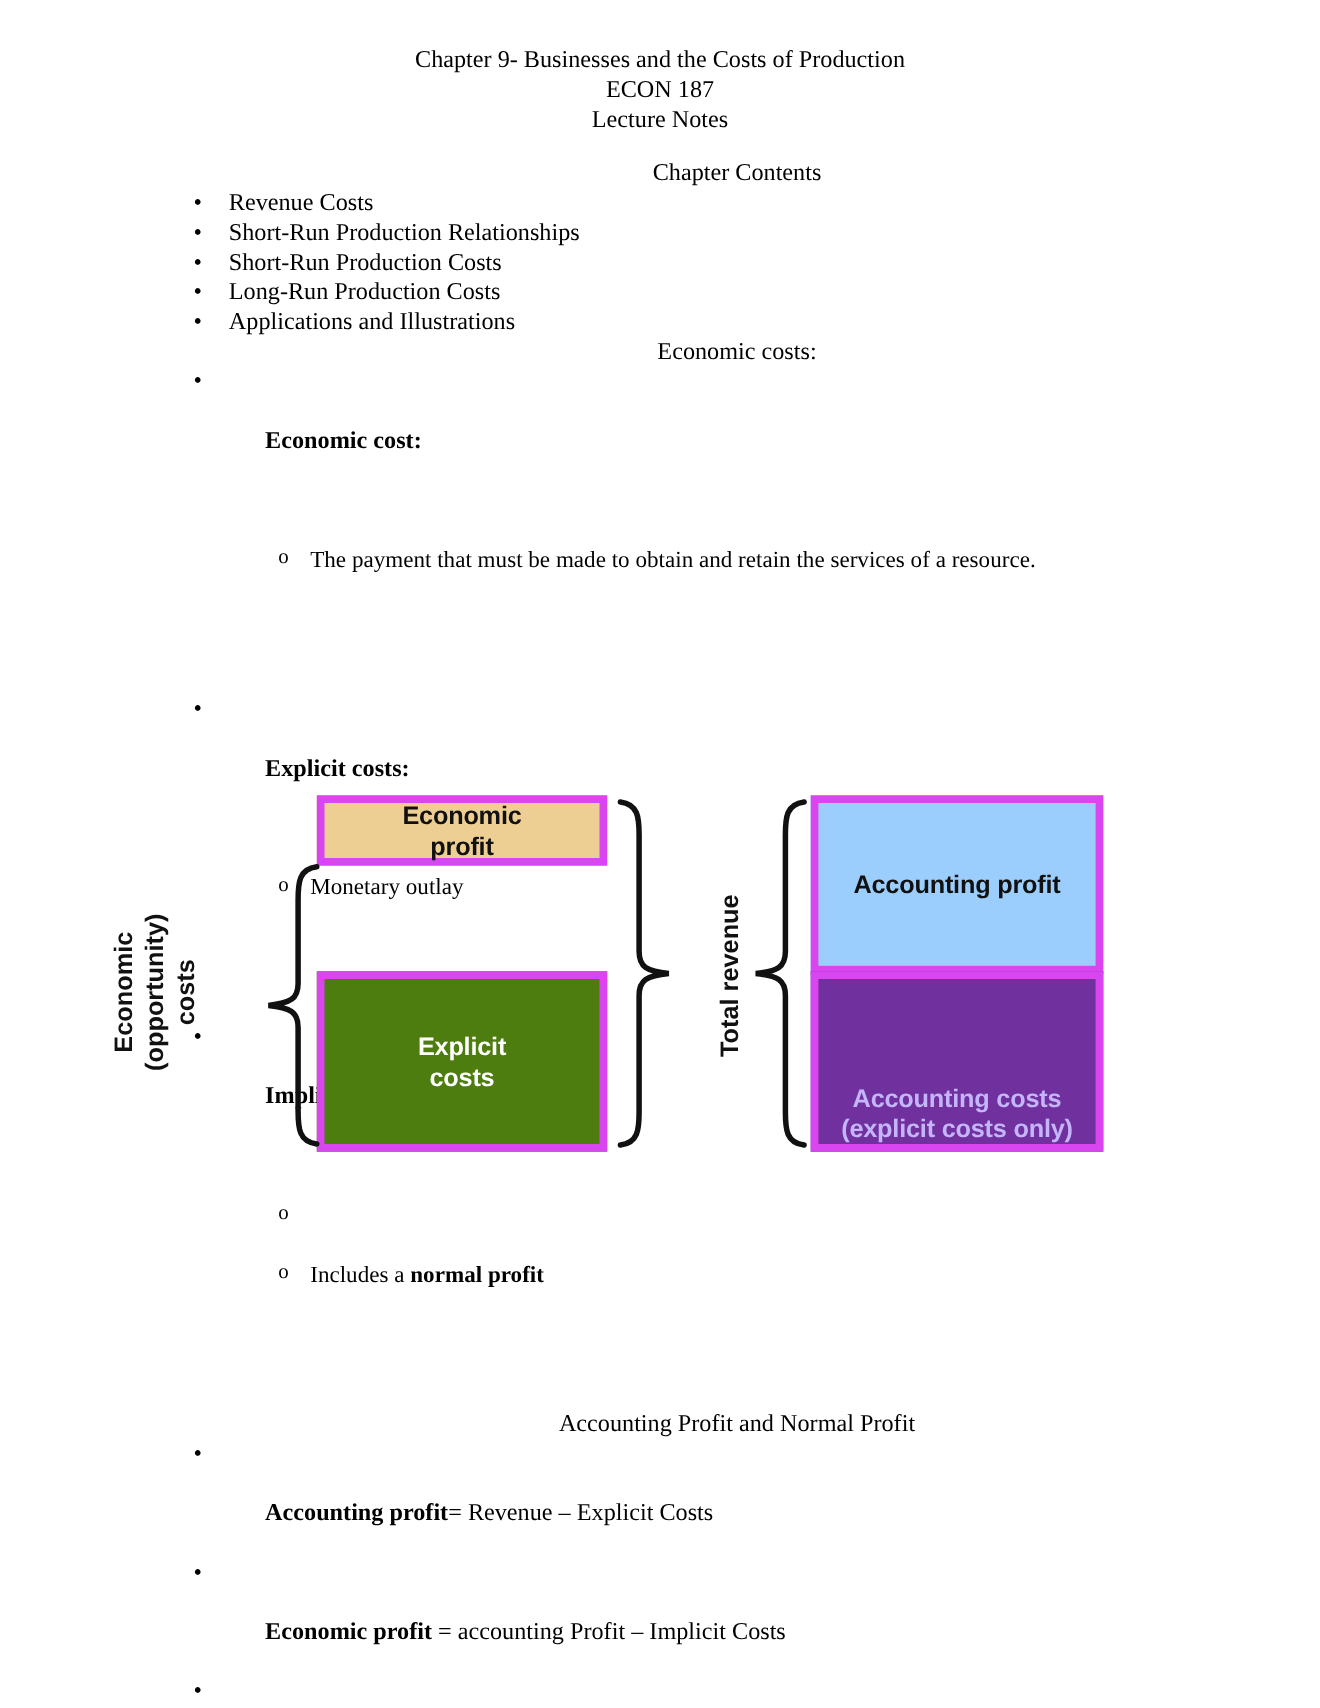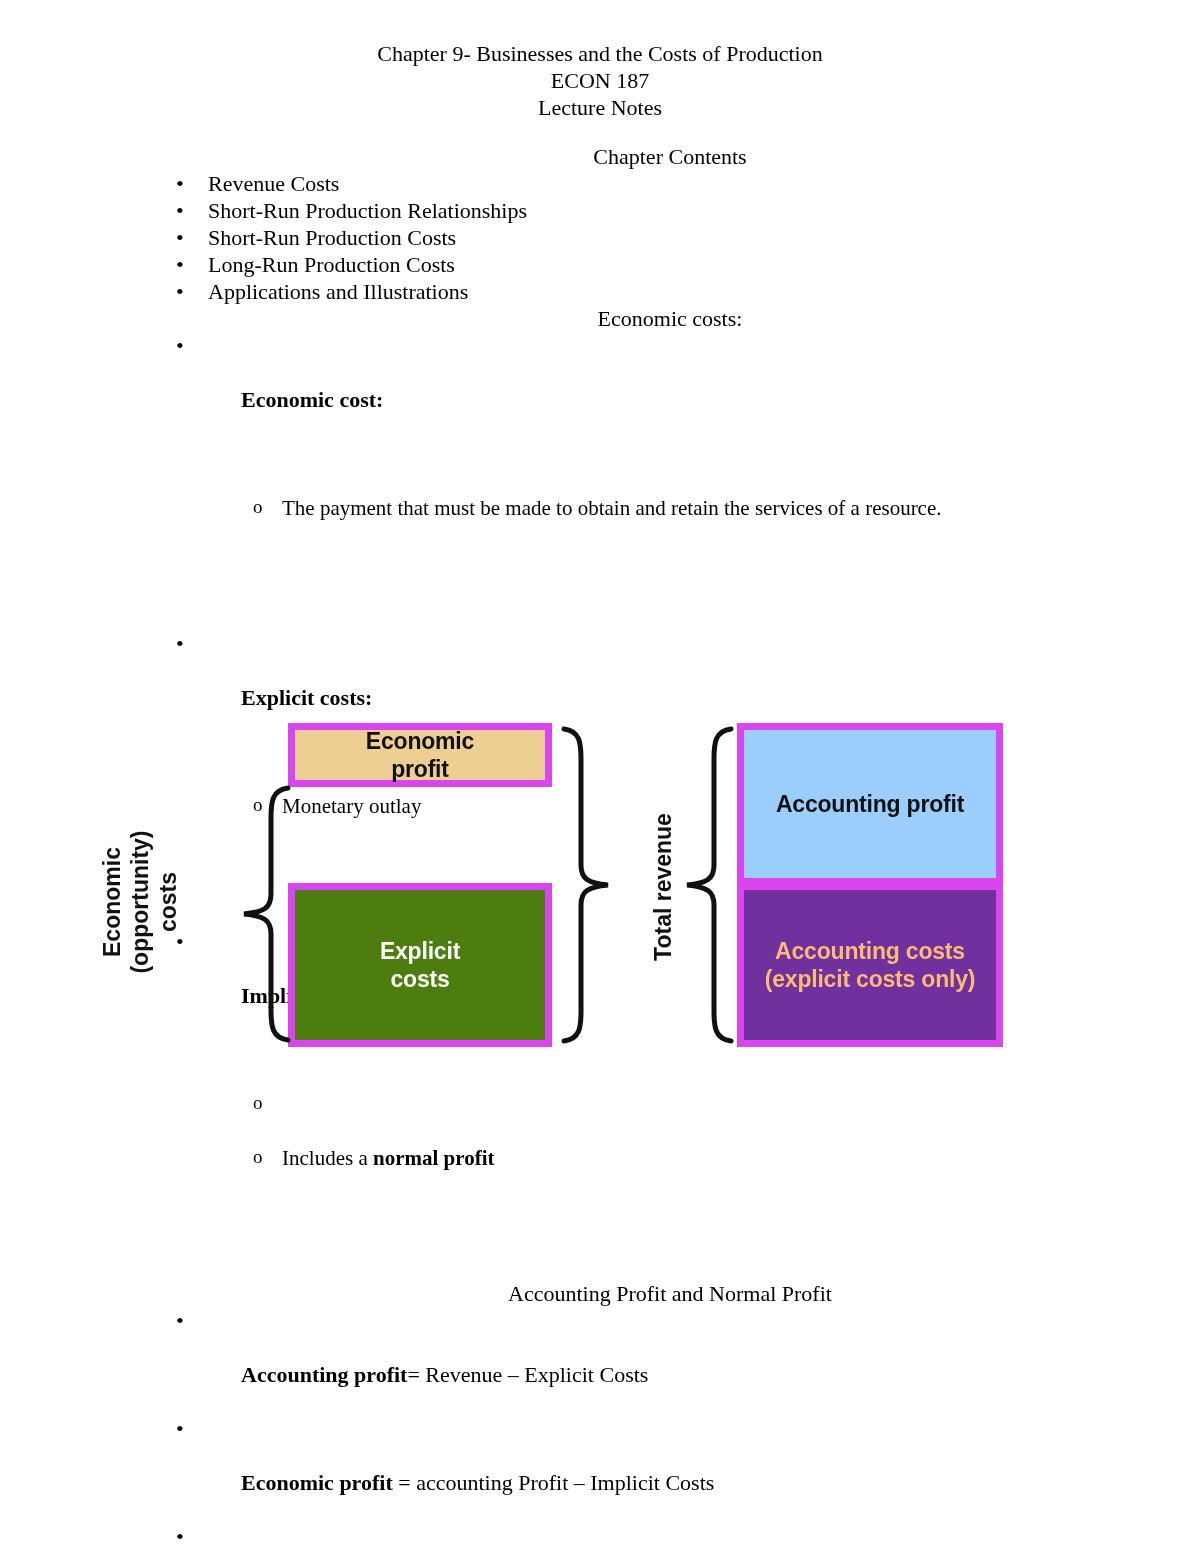--- a/index.html
+++ b/index.html
@@ -213,21 +213,21 @@
     <span style="white-space: pre;">Economic
 profit</span>
   </div>
   <div id="explicit-box" class="box" style="background: #4d7c0f; color: rgb(255, 255, 255);">
     <span style="white-space: pre;">Explicit
 costs</span>
   </div>
   <div id="acct-profit-box" class="box" style="background: rgb(155, 205, 253); color: rgb(17, 17, 17);">
     <span style="white-space: pre;">Accounting profit</span>
   </div>
-  <div id="acct-costs-box" class="box" style="background: rgb(112, 48, 158); color: #fdba74;">
+  <div id="acct-costs-box" class="box" style="background: rgb(112, 48, 158); color: #c4b5fd; align-items: flex-end;">
     <span style="white-space: pre;">Accounting costs
 (explicit costs only)</span>
   </div>
 
   <div id="econ-opp-label" class="vlabel">Economic
 (opportunity)
 costs</div>
   <div id="total-rev-label" class="vlabel">Total revenue</div>
 
   <svg class="brace" style="left:238px; top:782px;" width="54" height="264" viewBox="0 0 54 264">

